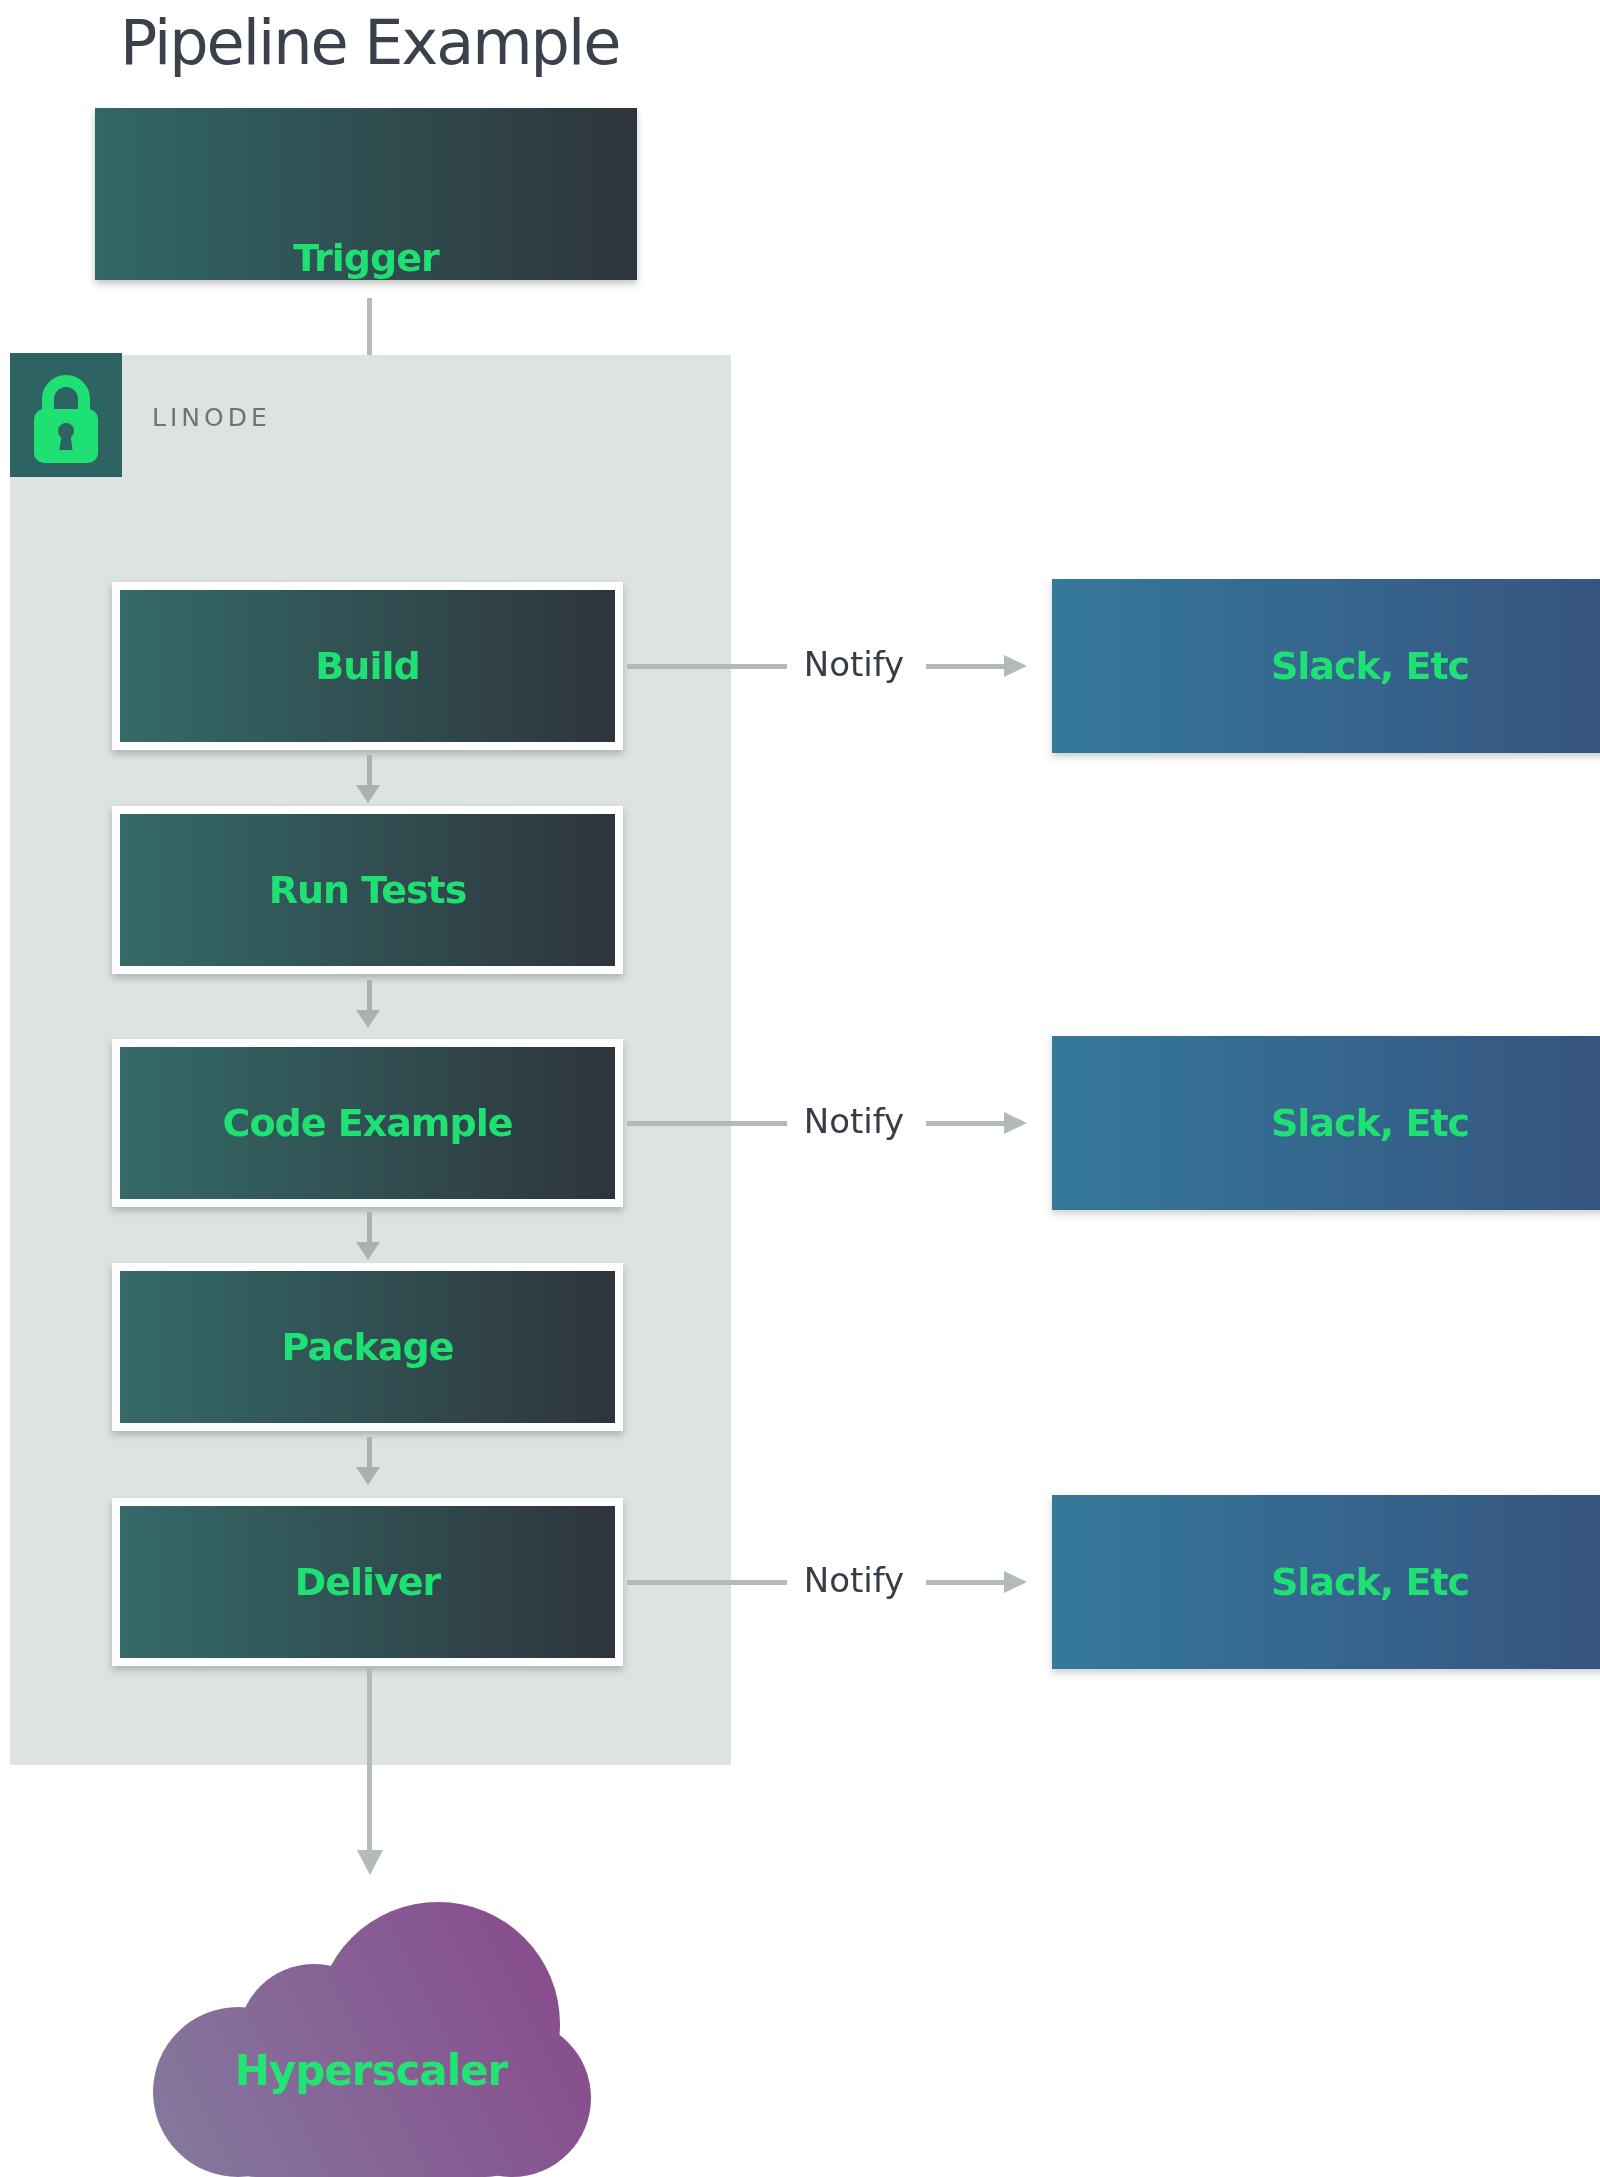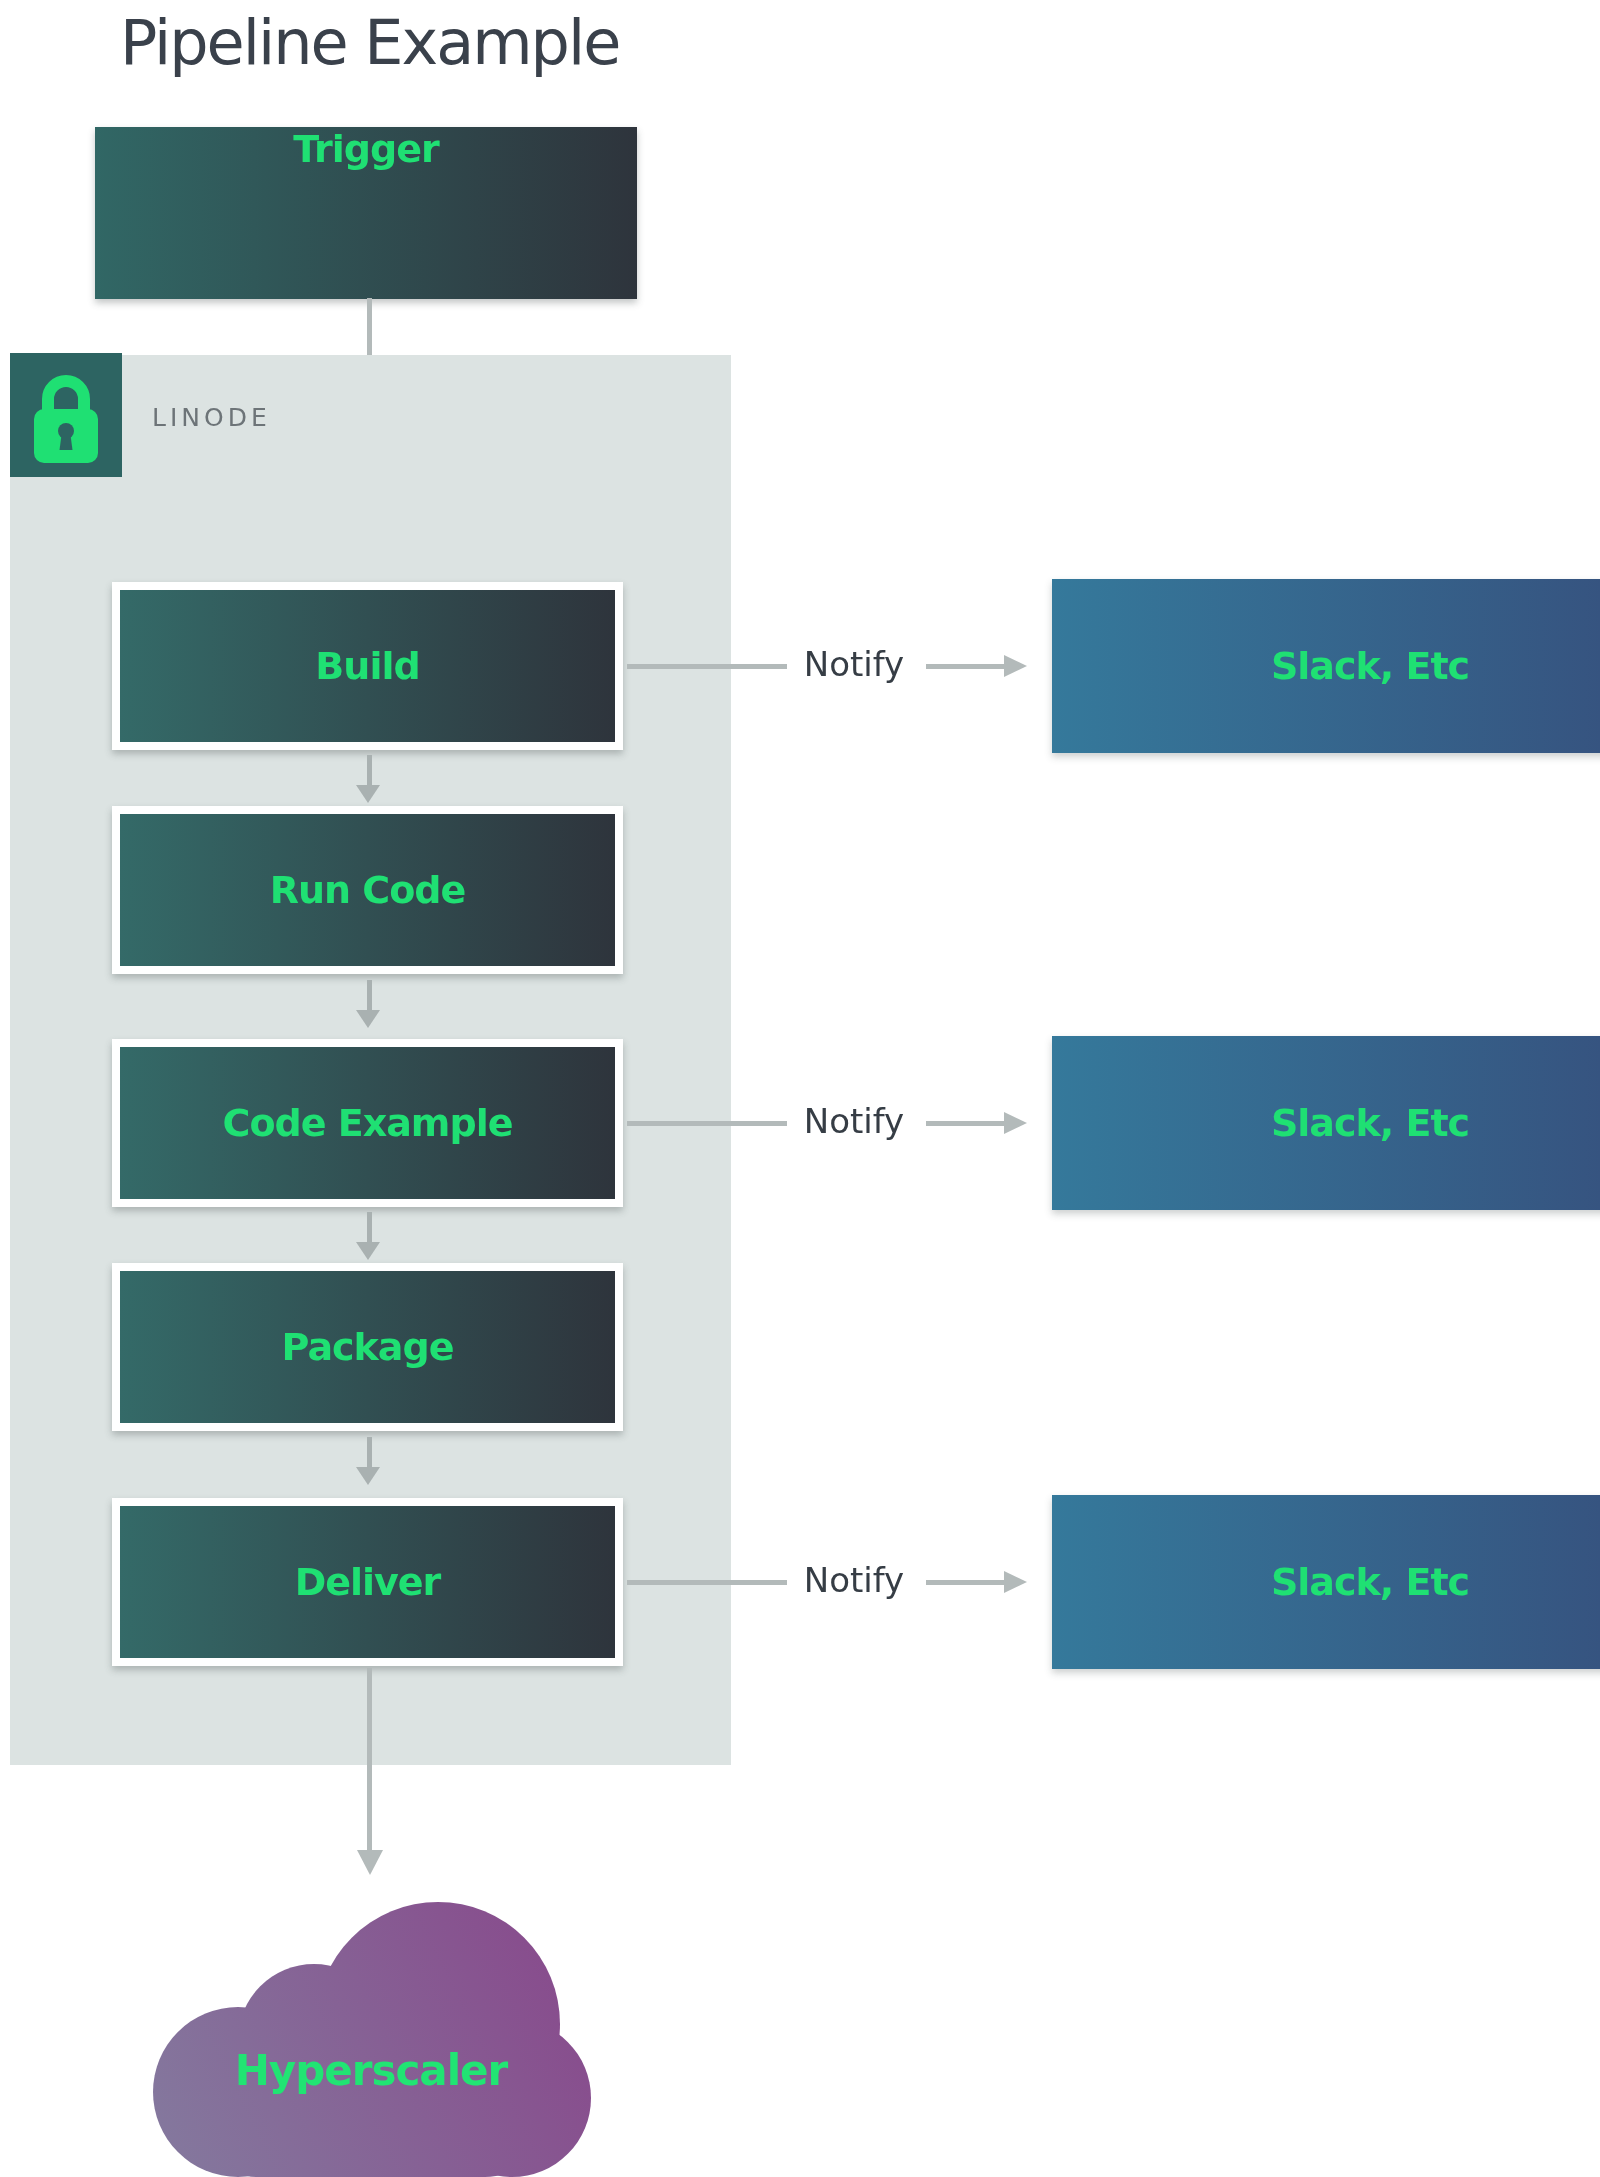--- a/index.html
+++ b/index.html
@@ -10,23 +10,23 @@
     font-family:"DejaVu Sans","Liberation Sans",sans-serif;
     overflow:hidden;
   }
   .page-title{
     position:absolute;left:120px;top:6px;
     font-size:62px;font-weight:normal;letter-spacing:-2px;
     color:#3a414b;
   }
   
   .trigger-box{
-    position:absolute;left:95px;top:127px;width:542px;height:172px;
+    position:absolute;left:95px;top:108px;width:542px;height:172px;
     background:linear-gradient(90deg,#316765 0%,#2e343c 100%);
-    display:flex;align-items:flex-start;justify-content:center;
+    display:flex;align-items:flex-end;justify-content:center;
     box-shadow:0 4px 7px rgba(60,70,70,.30);
   }
   .stage-box{
     position:absolute;left:112px;width:511px;height:168px;
     box-sizing:border-box;border:8px solid #ffffff;
     background:linear-gradient(90deg,#346a68 0%,#2e343c 100%);
     display:flex;align-items:center;justify-content:center;
     box-shadow:0 4px 7px rgba(60,70,70,.30);
   }
   .stage-label{
@@ -100,21 +100,21 @@
       <circle cx="56" cy="78" r="8" fill="#2d6462"></circle>
       <path d="M51.5 82 L60.5 82 L62.5 97 L49.5 97 Z" fill="#2d6462"></path>
     </svg>
   </div>
   <div class="linode-label">LINODE</div>
 
   <div class="stage-box" style="top:582px;">
     <span class="stage-label">Build</span>
   </div>
   <div class="stage-box" style="top:806px;">
-    <span class="stage-label">Run Code</span>
+    <span class="stage-label">Run Tests</span>
   </div>
   <div class="stage-box" style="top:1039px;">
     <span class="stage-label">Code Example</span>
   </div>
   <div class="stage-box" style="top:1263px;">
     <span class="stage-label">Package</span>
   </div>
   <div class="stage-box" style="top:1498px;">
     <span class="stage-label">Deliver</span>
   </div>

